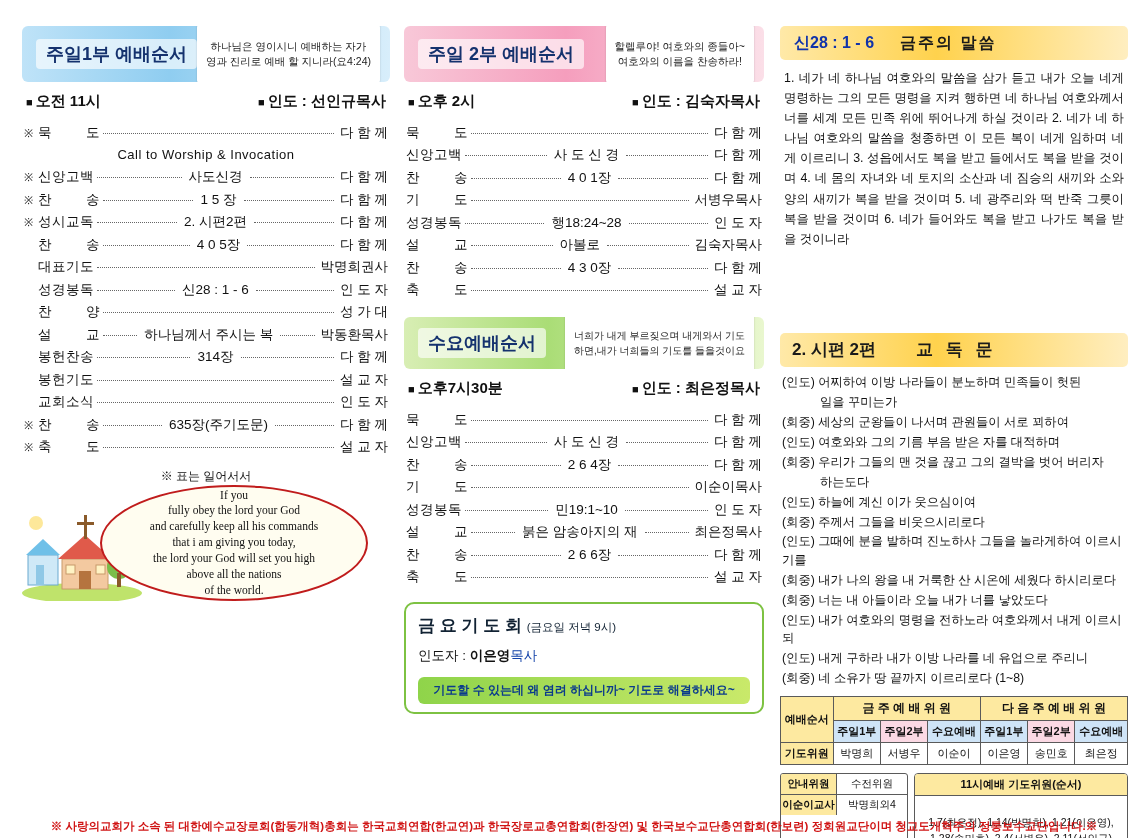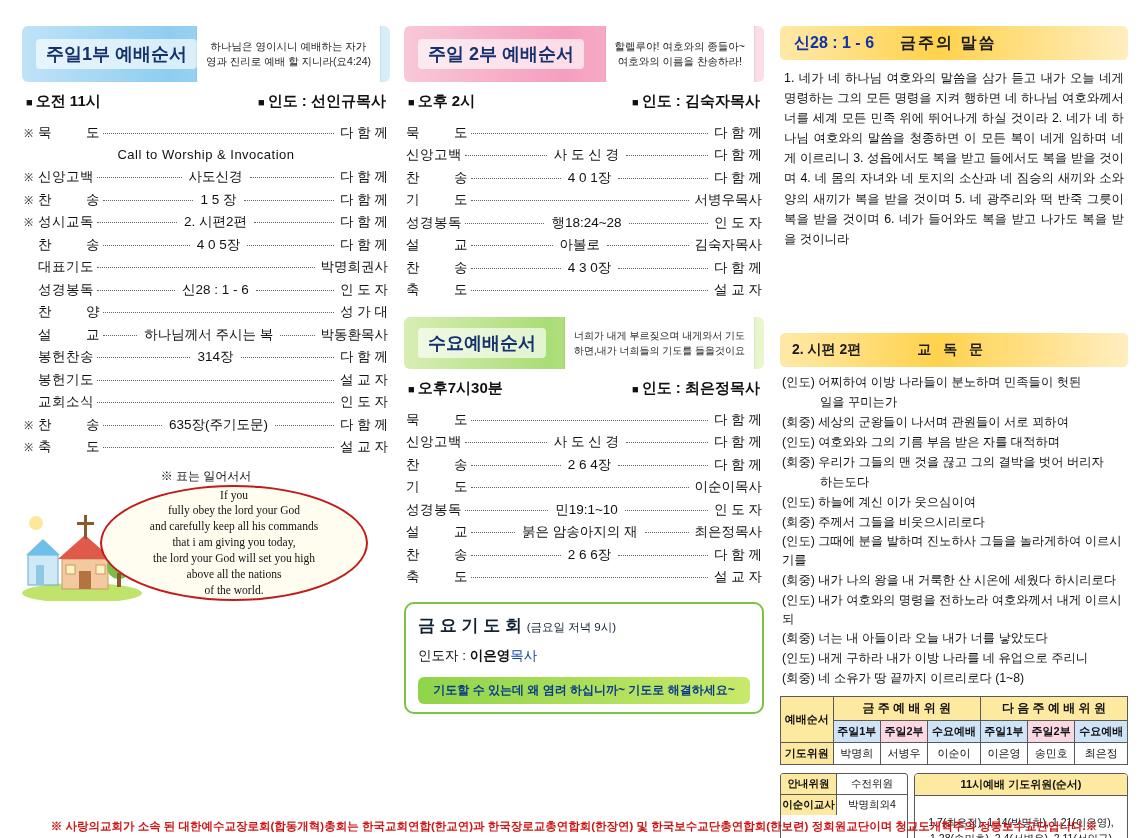--- a/index.html
+++ b/index.html
@@ -124,22 +124,22 @@
   .word-banner .ttl { color:#1a1a1a; letter-spacing:2px; }
   .word-body {
     font-size:12.4px; line-height:1.62; text-align:justify;
     padding:0 4px;
   }
 
   
   .rr-head {
     height:34px; border-radius:5px;
     background:linear-gradient(90deg,#ffe9a8 0%,#ffd24d 45%,#ffeec0 100%);
-    display:flex; align-items:center; gap:56px; padding:0 12px;
-    font-size:14px; font-weight:bold; color:#1a1a1a; margin-bottom:6px;
+    display:flex; align-items:center; gap:40px; padding:0 12px;
+    font-size:17px; font-weight:bold; color:#1a1a1a; margin-bottom:6px;
   }
   .rr-head .ttl { letter-spacing:4px; }
   .rr-list { font-size:12.3px; line-height:1.52; padding:0 2px; }
   .rr-list div { padding:0.6px 0; }
   .rr-list .ind { padding-left:38px; }
 
   
   table.srv {
     border-collapse:collapse; width:100%; margin-top:8px;
     font-size:11px; text-align:center;
@@ -497,22 +497,22 @@
       <div>(인도) 어찌하여 이방 나라들이 분노하며 민족들이 헛된</div>
       <div class="ind">일을 꾸미는가</div>
       <div>(회중) 세상의 군왕들이 나서며 관원들이 서로 꾀하여</div>
       <div>(인도) 여호와와 그의 기름 부음 받은 자를 대적하며</div>
       <div>(회중) 우리가 그들의 맨 것을 끊고 그의 결박을 벗어 버리자</div>
       <div class="ind">하는도다</div>
       <div>(인도) 하늘에 계신 이가 웃으심이여</div>
       <div>(회중) 주께서 그들을 비웃으시리로다</div>
       <div>(인도) 그때에 분을 발하며 진노하사 그들을 놀라게하여 이르시기를</div>
       <div>(회중) 내가 나의 왕을 내 거룩한 산 시온에 세웠다 하시리로다</div>
+      <div>(회중) 너는 내 아들이라 오늘 내가 너를 낳았도다</div>
       <div>(인도) 내가 여호와의 명령을 전하노라 여호와께서 내게 이르시되</div>
-      <div>(회중) 너는 내 아들이라 오늘 내가 너를 낳았도다</div>
       <div>(인도) 내게 구하라 내가 이방 나라를 네 유업으로 주리니</div>
       <div>(회중) 네 소유가 땅 끝까지 이르리로다 (1~8)</div>
     </div>
 
     <table class="srv">
       <tbody>
           <tr>
         <td class="lbl-c" rowspan="2">예배순서</td>
         <td class="hd-y" colspan="3">금 주 예 배 위 원</td>
         <td class="hd-y" colspan="3">다 음 주 예 배 위 원</td>

